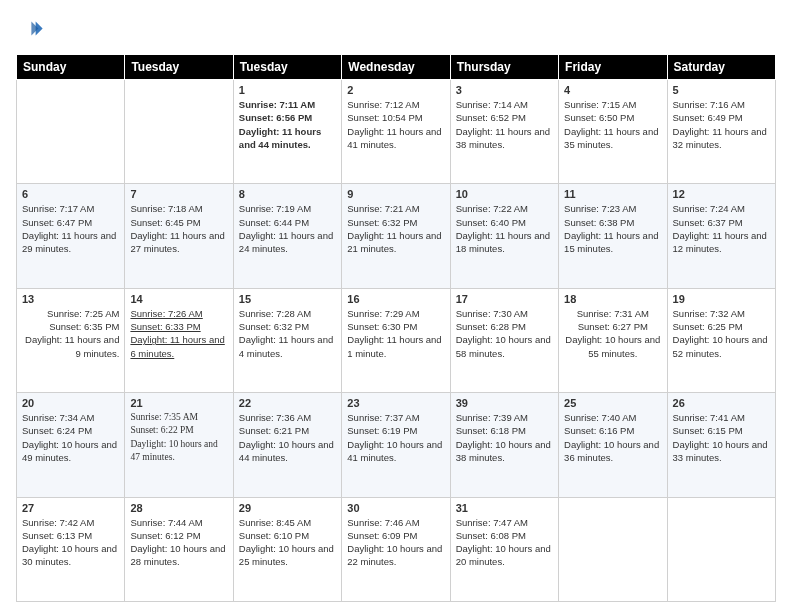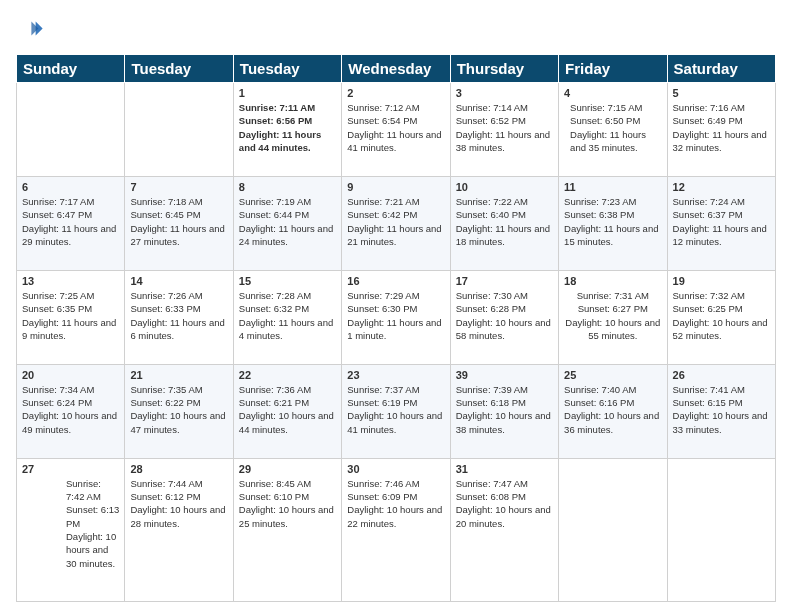--- a/index.html
+++ b/index.html
@@ -53,23 +53,23 @@
     .subtitle {
       font-size: 14px;
       color: #555;
     }
     .calendar {
       width: 100%;
       border-collapse: collapse;
       flex: 1;
     }
     .calendar th {
-      background: #0c4a6e;
+      background: #000000;
       color: #fff;
-      font-size: 15px;
+      font-size: 12px;
       font-weight: bold;
       padding: 5px 6px;
       text-align: left;
       border: 1px solid #fff;
     }
     .calendar td {
       border: 1px solid #d0d0d0;
       vertical-align: top;
       padding: 4px 5px;
       font-size: 10px;
@@ -137,32 +137,32 @@
           <td class="empty-cell"></td>
           <td>
             <span class="day-number">1</span>
             <div class="day-info" style="white-space: pre-line; font-weight: bold;">Sunrise: 7:11 AM
 Sunset: 6:56 PM
 Daylight: 11 hours and 44 minutes.</div>
           </td>
           <td>
             <span class="day-number">2</span>
             <div class="day-info" style="white-space: pre-line;">Sunrise: 7:12 AM
-Sunset: 6:54 PM
+Sunset: 10:54 PM
 Daylight: 11 hours and 41 minutes.</div>
           </td>
           <td>
             <span class="day-number">3</span>
             <div class="day-info" style="white-space: pre-line;">Sunrise: 7:14 AM
 Sunset: 6:52 PM
 Daylight: 11 hours and 38 minutes.</div>
           </td>
           <td>
             <span class="day-number">4</span>
-            <div class="day-info" style="white-space: pre-line; margin-left: 6px;">Sunrise: 7:15 AM
+            <div class="day-info" style="white-space: pre-line;">Sunrise: 7:15 AM
 Sunset: 6:50 PM
 Daylight: 11 hours and 35 minutes.</div>
           </td>
           <td>
             <span class="day-number">5</span>
             <div class="day-info" style="white-space: pre-line;">Sunrise: 7:16 AM
 Sunset: 6:49 PM
 Daylight: 11 hours and 32 minutes.</div>
           </td>
         </tr>
@@ -181,21 +181,21 @@
           </td>
           <td>
             <span class="day-number">8</span>
             <div class="day-info" style="white-space: pre-line;">Sunrise: 7:19 AM
 Sunset: 6:44 PM
 Daylight: 11 hours and 24 minutes.</div>
           </td>
           <td>
             <span class="day-number">9</span>
             <div class="day-info" style="white-space: pre-line;">Sunrise: 7:21 AM
-Sunset: 6:42 PM
+Sunset: 6:32 PM
 Daylight: 11 hours and 21 minutes.</div>
           </td>
           <td>
             <span class="day-number">10</span>
             <div class="day-info" style="white-space: pre-line;">Sunrise: 7:22 AM
 Sunset: 6:40 PM
 Daylight: 11 hours and 18 minutes.</div>
           </td>
           <td>
             <span class="day-number">11</span>
@@ -206,27 +206,27 @@
           <td>
             <span class="day-number">12</span>
             <div class="day-info" style="white-space: pre-line;">Sunrise: 7:24 AM
 Sunset: 6:37 PM
 Daylight: 11 hours and 12 minutes.</div>
           </td>
         </tr>
         <tr>
           <td>
             <span class="day-number">13</span>
-            <div class="day-info" style="white-space: pre-line;">Sunrise: 7:25 AM
+            <div class="day-info" style="white-space: pre-line; text-align: right;">Sunrise: 7:25 AM
 Sunset: 6:35 PM
 Daylight: 11 hours and 9 minutes.</div>
           </td>
           <td>
             <span class="day-number">14</span>
-            <div class="day-info" style="white-space: pre-line;">Sunrise: 7:26 AM
+            <div class="day-info" style="white-space: pre-line; text-decoration: underline;">Sunrise: 7:26 AM
 Sunset: 6:33 PM
 Daylight: 11 hours and 6 minutes.</div>
           </td>
           <td>
             <span class="day-number">15</span>
             <div class="day-info" style="white-space: pre-line;">Sunrise: 7:28 AM
 Sunset: 6:32 PM
 Daylight: 11 hours and 4 minutes.</div>
           </td>
           <td>
@@ -256,21 +256,21 @@
         </tr>
         <tr>
           <td>
             <span class="day-number">20</span>
             <div class="day-info" style="white-space: pre-line;">Sunrise: 7:34 AM
 Sunset: 6:24 PM
 Daylight: 10 hours and 49 minutes.</div>
           </td>
           <td>
             <span class="day-number">21</span>
-            <div class="day-info" style="white-space: pre-line;">Sunrise: 7:35 AM
+            <div class="day-info" style="white-space: pre-line; font-family: Liberation Serif, serif;">Sunrise: 7:35 AM
 Sunset: 6:22 PM
 Daylight: 10 hours and 47 minutes.</div>
           </td>
           <td>
             <span class="day-number">22</span>
             <div class="day-info" style="white-space: pre-line;">Sunrise: 7:36 AM
 Sunset: 6:21 PM
 Daylight: 10 hours and 44 minutes.</div>
           </td>
           <td>
@@ -294,21 +294,21 @@
           <td>
             <span class="day-number">26</span>
             <div class="day-info" style="white-space: pre-line;">Sunrise: 7:41 AM
 Sunset: 6:15 PM
 Daylight: 10 hours and 33 minutes.</div>
           </td>
         </tr>
         <tr>
           <td>
             <span class="day-number">27</span>
-            <div class="day-info" style="white-space: pre-line; margin-left: 44px;">Sunrise: 7:42 AM
+            <div class="day-info" style="white-space: pre-line;">Sunrise: 7:42 AM
 Sunset: 6:13 PM
 Daylight: 10 hours and 30 minutes.</div>
           </td>
           <td>
             <span class="day-number">28</span>
             <div class="day-info" style="white-space: pre-line;">Sunrise: 7:44 AM
 Sunset: 6:12 PM
 Daylight: 10 hours and 28 minutes.</div>
           </td>
           <td>

